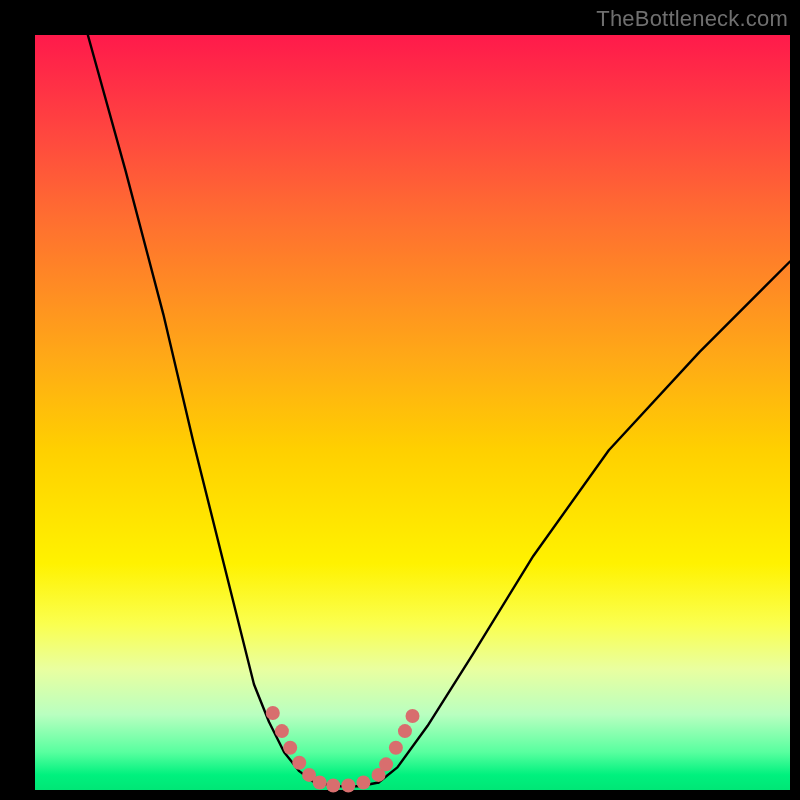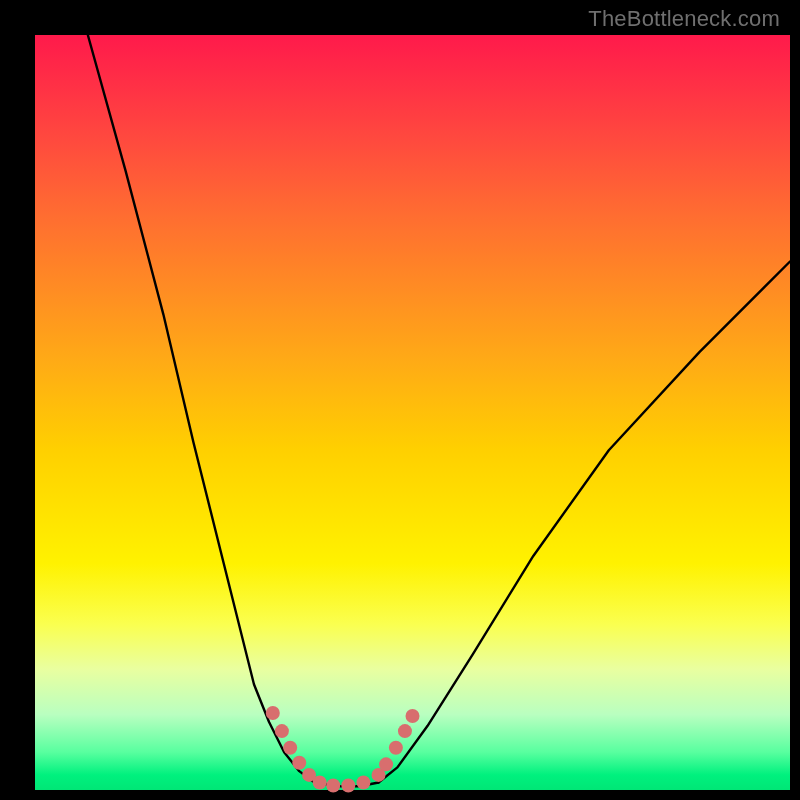--- a/index.html
+++ b/index.html
@@ -40,21 +40,21 @@
       #e9ffa0 84%,
       #b9ffc0 90%,
       #58ff9f 95%,
       #00f17e 98%,
       #00e676 100%
     );
   }
   .watermark {
     position: absolute;
     top: 6px;
-    right: 20px;
+    right: 12px;
     color: #6f6f6f;
     font-size: 22px;
     font-weight: 500;
     letter-spacing: 0.2px;
     user-select: none;
   }
   svg.curve {
     position: absolute;
     left: 0;
     top: 0;

